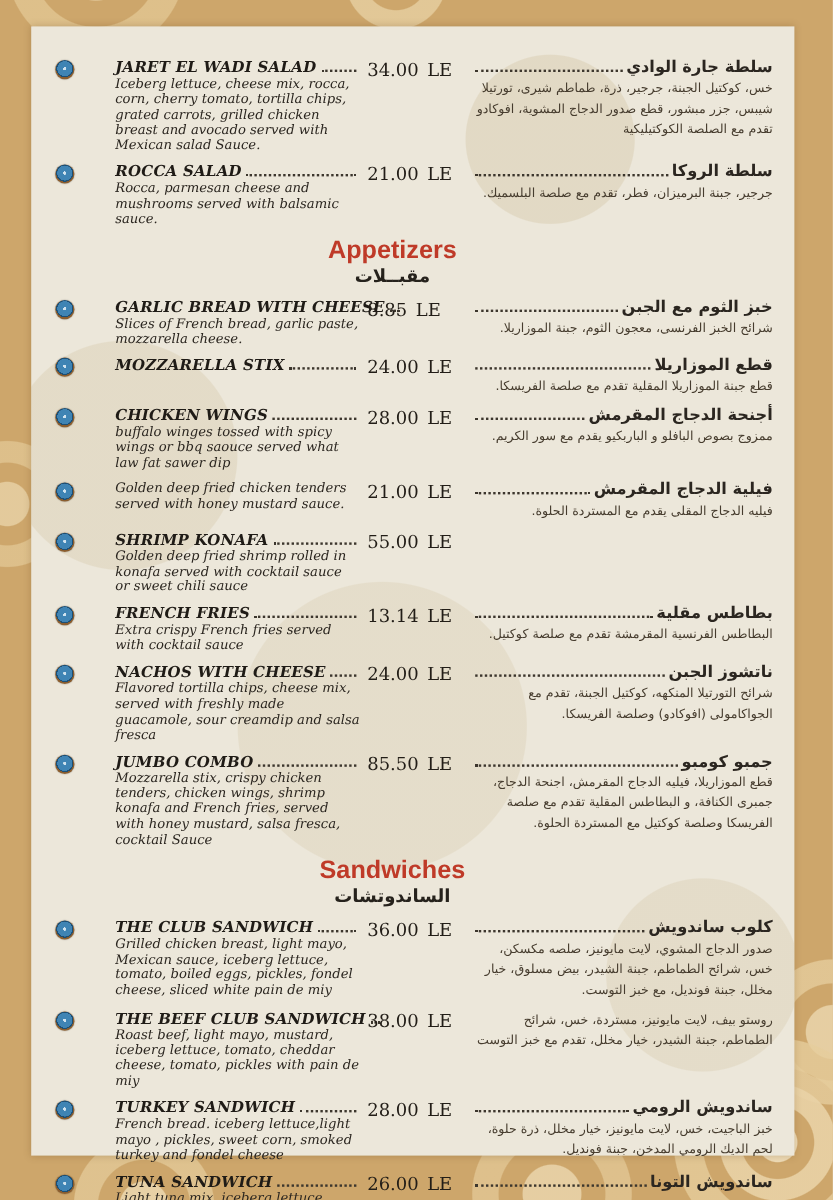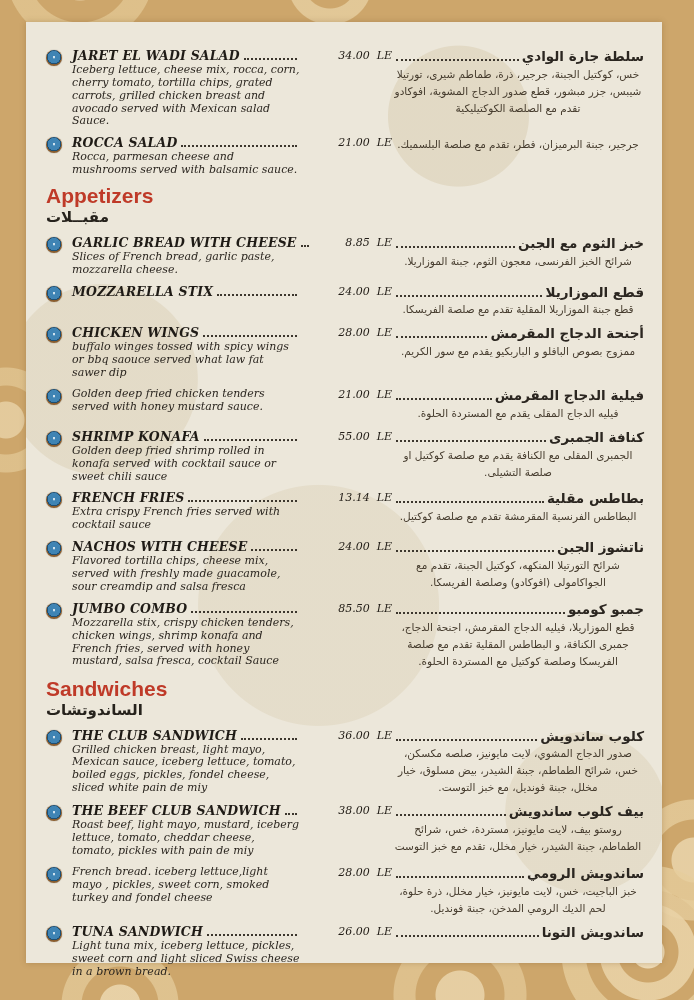--- a/index.html
+++ b/index.html
@@ -34,39 +34,39 @@
     margin-bottom:7px;
   }
   .icon-cell{padding-top:2px;}
   .medallion{
     display:block;width:16px;height:16px;border-radius:50%;
     background:radial-gradient(circle at 50% 45%,
       #cfe2ee 0 11%, #3f84b4 12% 52%, #1e4e72 53% 60%,
       #8a5d2e 61% 76%, #47300f 77% 100%);
     box-shadow:0 0 1px rgba(0,0,0,.6);
   }
-  .en-cell{padding-right:6px;}
+  .en-cell{padding-right:6px;margin-left:24px;}
   .en-name-line{display:flex;align-items:baseline;}
   .en-name{
     font-weight:bold;font-style:italic;font-size:12.5px;color:#1f1b16;
     letter-spacing:.2px;white-space:nowrap;
   }
   .leader{flex:1;border-bottom:2px dotted #3c362d;margin:0 3px 3px 4px;min-width:8px;}
   .en-desc{
     font-style:italic;font-size:11px;line-height:1.17;color:#2a251f;margin-top:1px;
   }
   .price-cell{
-    font-style:italic;font-size:11px;color:#221d17;white-space:nowrap;padding-top:1px;text-align:right;
+    font-size:15px;color:#221d17;white-space:nowrap;padding-top:1px;
   }
   .price-currency{margin-left:7px;}
-  .ar-cell{direction:rtl;text-align:center;font-family:"DejaVu Sans", sans-serif;padding-right:4px;}
+  .ar-cell{direction:rtl;text-align:right;font-family:"DejaVu Sans", sans-serif;padding-right:4px;}
   .ar-name-line{display:flex;align-items:baseline;}
   .ar-name{font-weight:bold;font-size:13.5px;color:#2b2620;white-space:nowrap;line-height:1.25;}
   .ar-desc{font-size:10.5px;line-height:1.62;color:#463c2e;margin-top:1px;}
-  .section-header{text-align:left;margin:4px 40px 6px 0;}
+  .section-header{text-align:center;margin:4px 40px 6px 0;}
   .section-title-en{
     font-family:"Liberation Sans", sans-serif;font-weight:bold;
     font-size:21px;color:#bf3a28;line-height:1.1;
   }
   .section-title-ar{
     font-family:"DejaVu Sans", sans-serif;direction:rtl;font-weight:bold;
     font-size:15px;color:#26221c;line-height:1.45;letter-spacing:1px;
   }
 </style>
 </head>
@@ -105,20 +105,24 @@
       <div class="en-name-line">
         <span class="en-name">ROCCA SALAD</span>
         <span class="leader"></span>
       </div>
       <div class="en-desc">Rocca, parmesan cheese and mushrooms served with balsamic sauce.</div>
     </div>
     <div class="price-cell">
       <span class="price-value">21.00</span><span class="price-currency">LE</span>
     </div>
     <div class="ar-cell" dir="rtl">
+      <div class="ar-name-line">
+        <span class="ar-name">سلطة الروكا</span>
+        <span class="leader"></span>
+      </div>
       <div class="ar-desc">جرجير، جبنة البرميزان، فطر، تقدم مع صلصة البلسميك.</div>
     </div>
   </div>
 
   <div class="section-header">
     <div class="section-title-en">Appetizers</div>
     <div class="section-title-ar">مقبــلات</div>
   </div>
 
   <div class="item">
@@ -215,27 +219,20 @@
     <div class="en-cell">
       <div class="en-name-line">
         <span class="en-name">SHRIMP KONAFA</span>
         <span class="leader"></span>
       </div>
       <div class="en-desc">Golden deep fried shrimp rolled in konafa served with cocktail sauce or sweet chili sauce</div>
     </div>
     <div class="price-cell">
       <span class="price-value">55.00</span><span class="price-currency">LE</span>
     </div>
-    <div class="ar-cell" dir="rtl">
-      <div class="ar-name-line">
-        <span class="ar-name">كنافة الجمبرى</span>
-        <span class="leader"></span>
-      </div>
-      <div class="ar-desc">الجمبرى المقلى مع الكنافة يقدم مع صلصة كوكتيل او صلصة التشيلى.</div>
-    </div>
   </div>
 
   <div class="item">
     <div class="icon-cell">
       <span class="medallion"></span>
     </div>
     <div class="en-cell">
       <div class="en-name-line">
         <span class="en-name">FRENCH FRIES</span>
         <span class="leader"></span>
@@ -336,33 +333,33 @@
       <div class="en-name-line">
         <span class="en-name">THE BEEF CLUB SANDWICH</span>
         <span class="leader"></span>
       </div>
       <div class="en-desc">Roast beef, light mayo, mustard, iceberg lettuce, tomato, cheddar cheese, tomato, pickles with pain de miy</div>
     </div>
     <div class="price-cell">
       <span class="price-value">38.00</span><span class="price-currency">LE</span>
     </div>
     <div class="ar-cell" dir="rtl">
-      <div class="ar-name-line">
-        <span class="ar-name">بيف كلوب ساندويش</span>
-        <span class="leader"></span>
-      </div>
       <div class="ar-desc">روستو بيف، لايت مايونيز، مستردة، خس، شرائح الطماطم، جبنة الشيدر، خيار مخلل، تقدم مع خبز التوست</div>
     </div>
   </div>
 
   <div class="item">
     <div class="icon-cell">
       <span class="medallion"></span>
     </div>
     <div class="en-cell">
+      <div class="en-name-line">
+        <span class="en-name">TURKEY SANDWICH</span>
+        <span class="leader"></span>
+      </div>
       <div class="en-desc">French bread. iceberg lettuce,light mayo , pickles, sweet corn, smoked turkey and fondel cheese</div>
     </div>
     <div class="price-cell">
       <span class="price-value">28.00</span><span class="price-currency">LE</span>
     </div>
     <div class="ar-cell" dir="rtl">
       <div class="ar-name-line">
         <span class="ar-name">ساندويش الرومي</span>
         <span class="leader"></span>
       </div>

